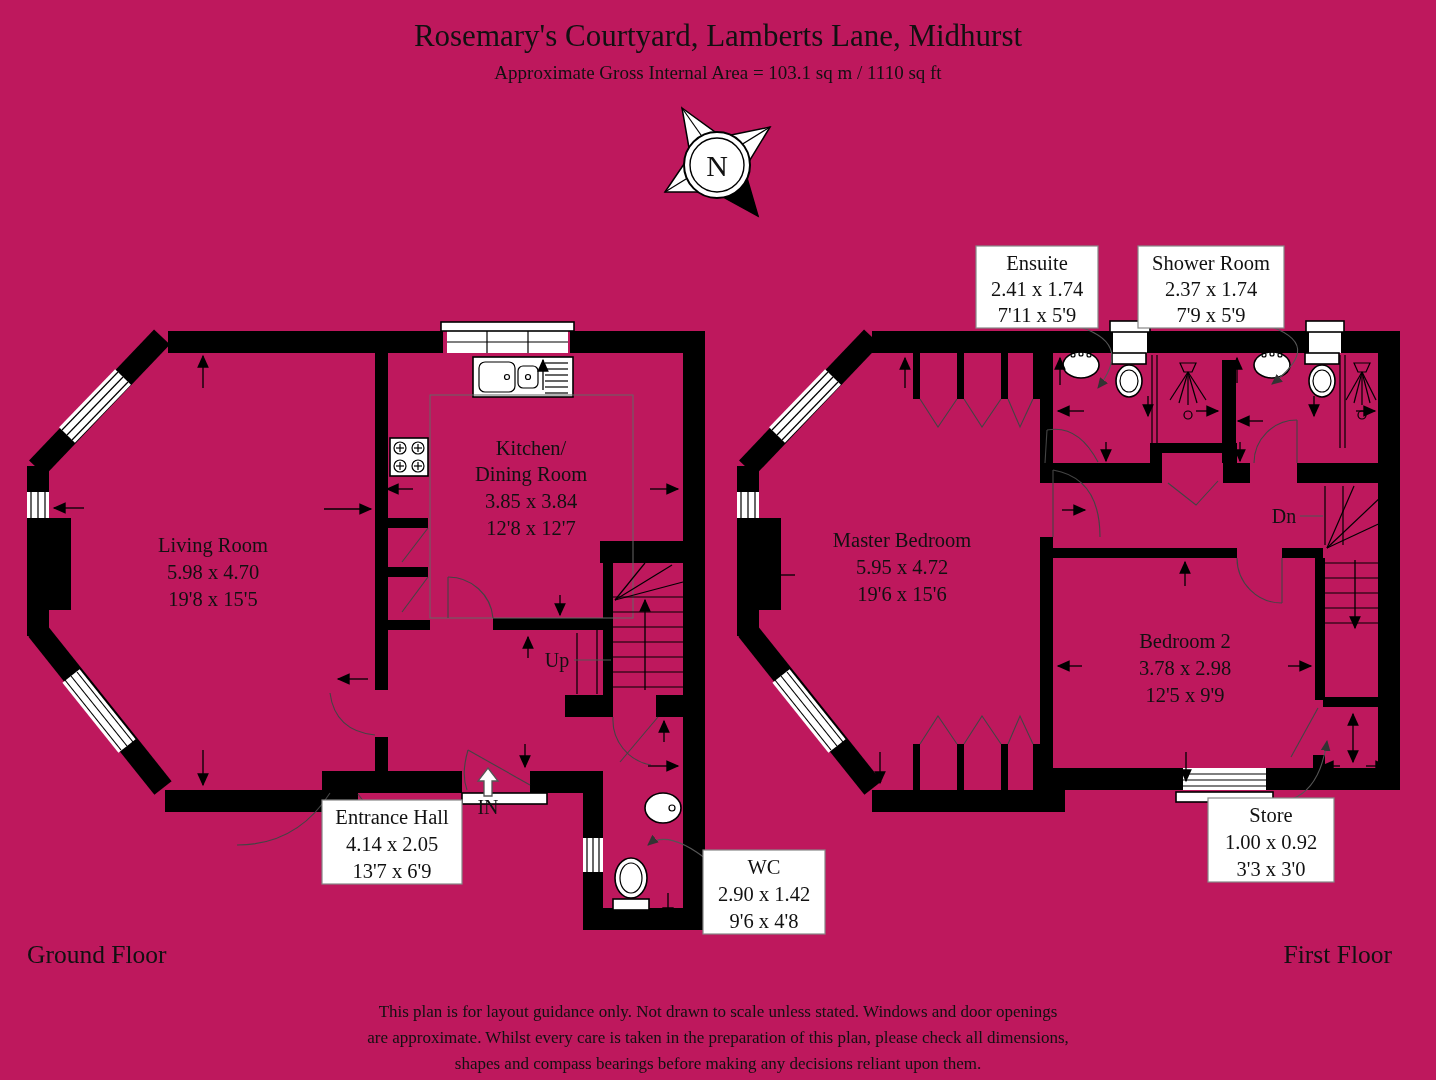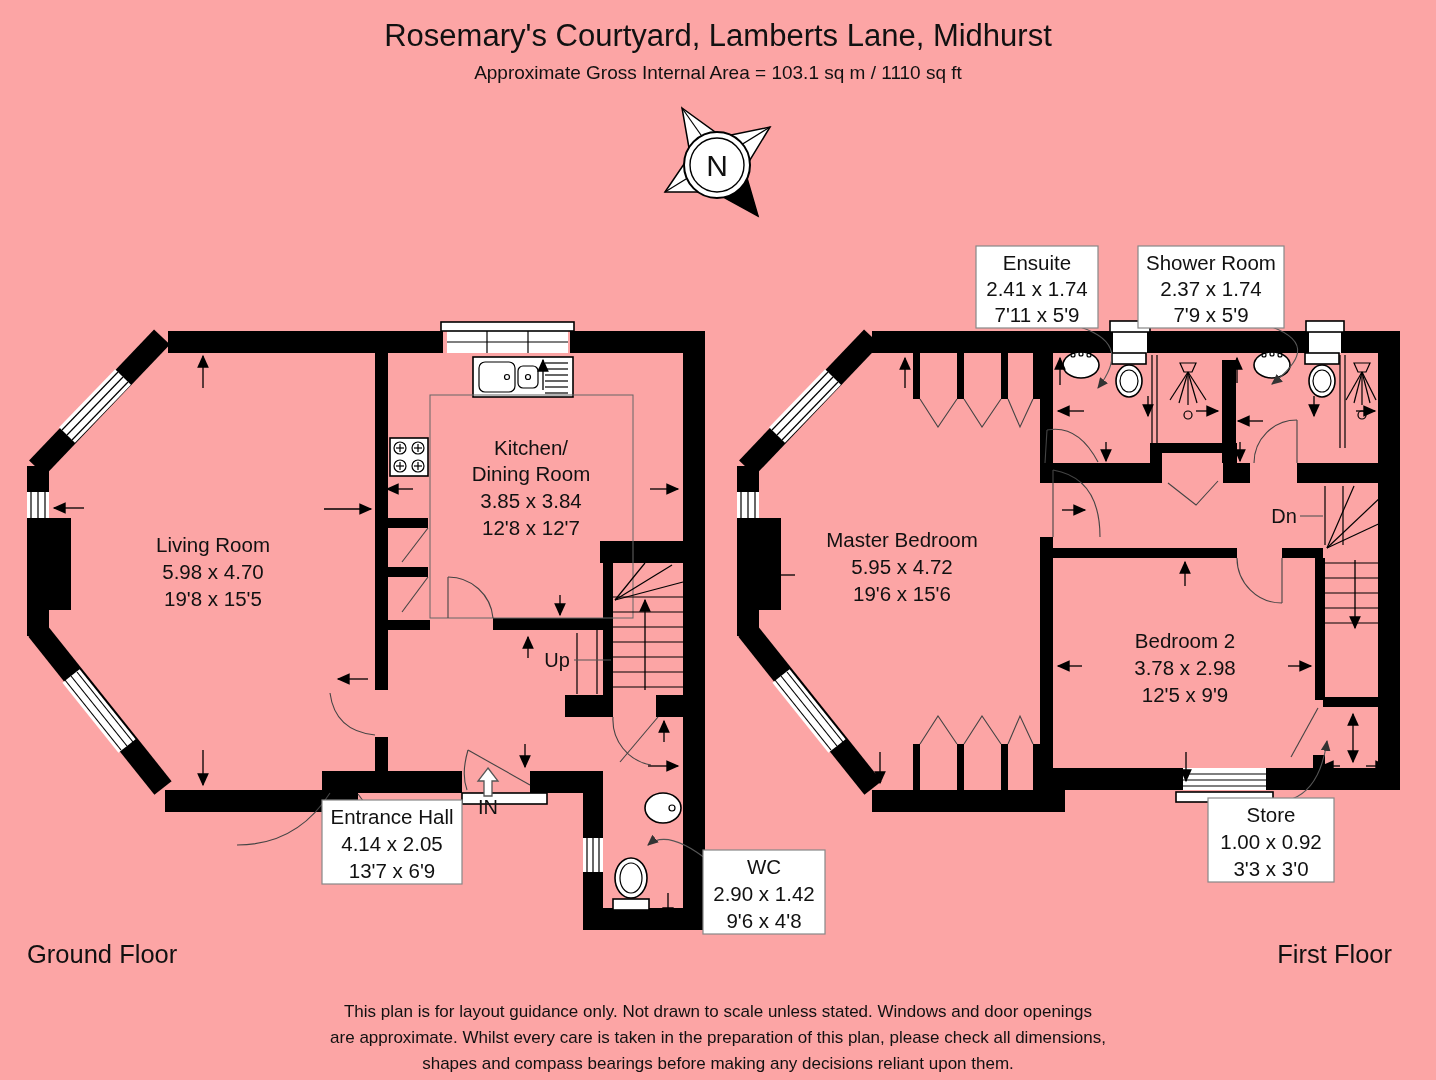--- a/index.html
+++ b/index.html
@@ -1,17 +1,17 @@
 <!DOCTYPE html>
 <html><head>
 <meta charset="utf-8">
 <style>
   html,body{margin:0;padding:0;background:#ffffff;}
-  #canvas{position:relative;width:1436px;height:1080px;background:#fca5a5;overflow:hidden;
-          font-family:Liberation Sans, sans-serif;}
+  #canvas{position:relative;width:1436px;height:1080px;background:#be185d;overflow:hidden;
+          font-family:Liberation Serif, serif;}
   svg{display:block;}
   text{fill:#111111;}
   .t-title{font-size:31px;}
   .t-sub{font-size:19px;}
   .t-room{font-size:20.5px;}
   .t-floor{font-size:25.5px;}
   .t-disc{font-size:17px;}
   .t-small{font-size:20px;}
   .t-n{font-size:30px;}
   .wall{fill:#000000;stroke:none;}

